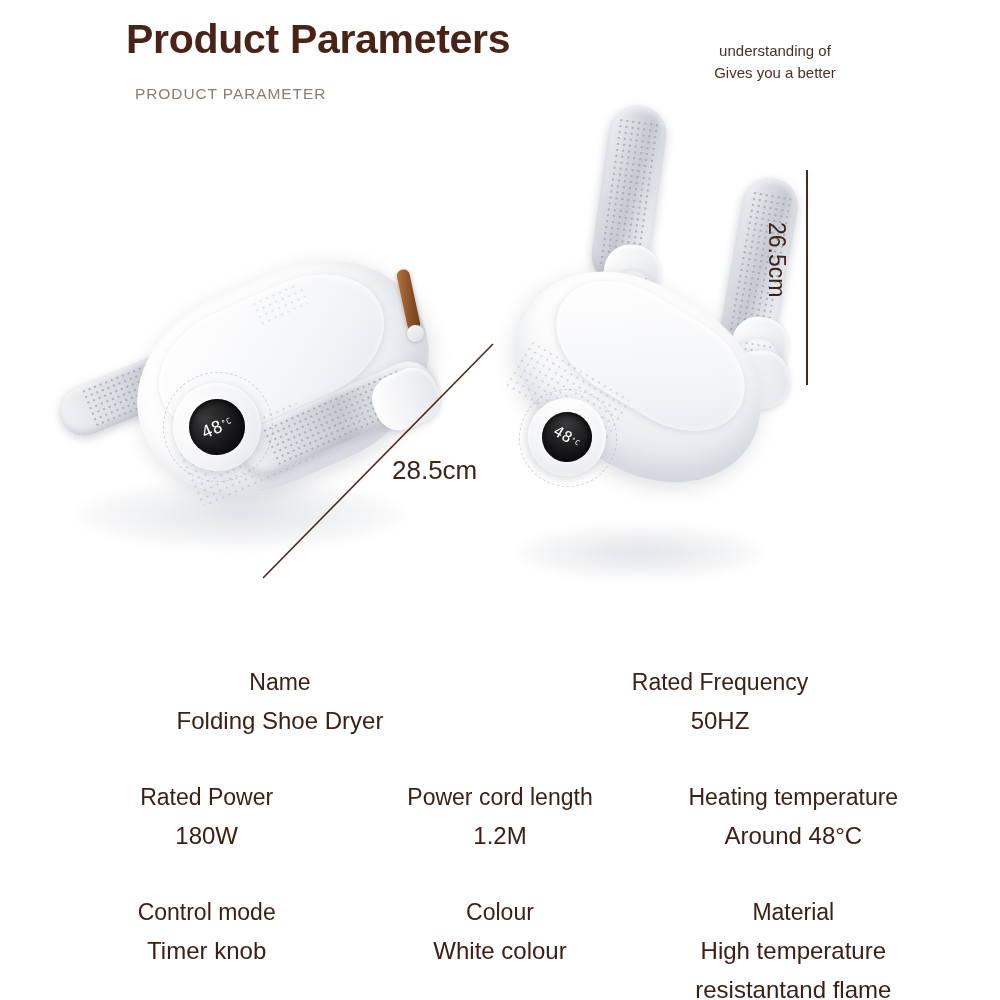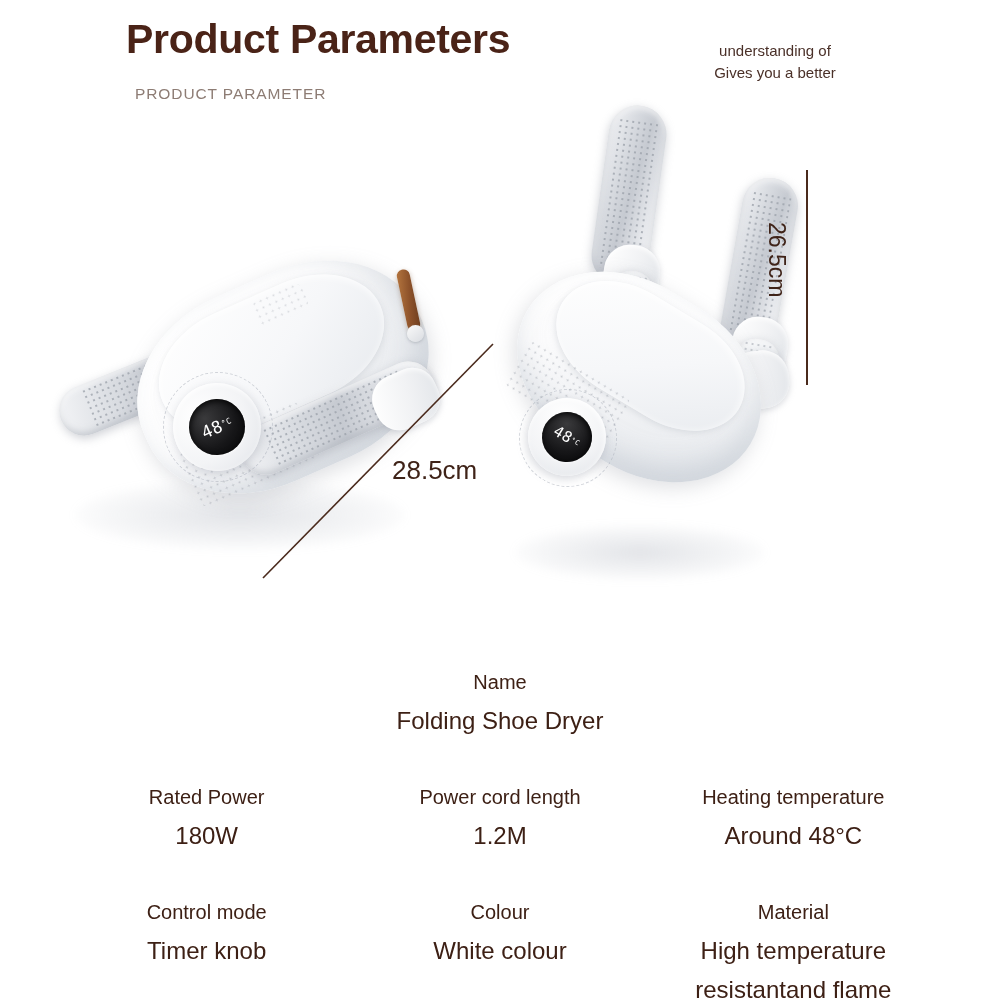--- a/index.html
+++ b/index.html
@@ -218,21 +218,21 @@
     display: flex;
     width: 100%;
     margin-bottom: 42px;
   }
   .param-cell {
     flex: 1 1 33.3333%;
     text-align: center;
     color: #3d2015;
   }
   .param-label {
-    font-size: 20px;
+    font-size: 23px;
     line-height: 34px;
     white-space: nowrap;
   }
   .param-value {
     font-size: 24px;
     line-height: 34px;
     margin-top: 5px;
   }
 </style>
 </head>
@@ -322,20 +322,24 @@
 
   <div class="dim-line-vertical"></div>
   <div class="dim-label-265">26.5cm</div>
 
   <div class="param-table">
     <div class="param-row">
       <div class="param-cell">
         <div class="param-label">Name</div>
         <div class="param-value">Folding Shoe Dryer</div>
       </div>
+      <div class="param-cell">
+        <div class="param-label">Rated Frequency</div>
+        <div class="param-value">50HZ</div>
+      </div>
     </div>
 
     <div class="param-row">
       <div class="param-cell">
         <div class="param-label">Rated Power</div>
         <div class="param-value">180W</div>
       </div>
       <div class="param-cell">
         <div class="param-label">Power cord length</div>
         <div class="param-value">1.2M</div>

